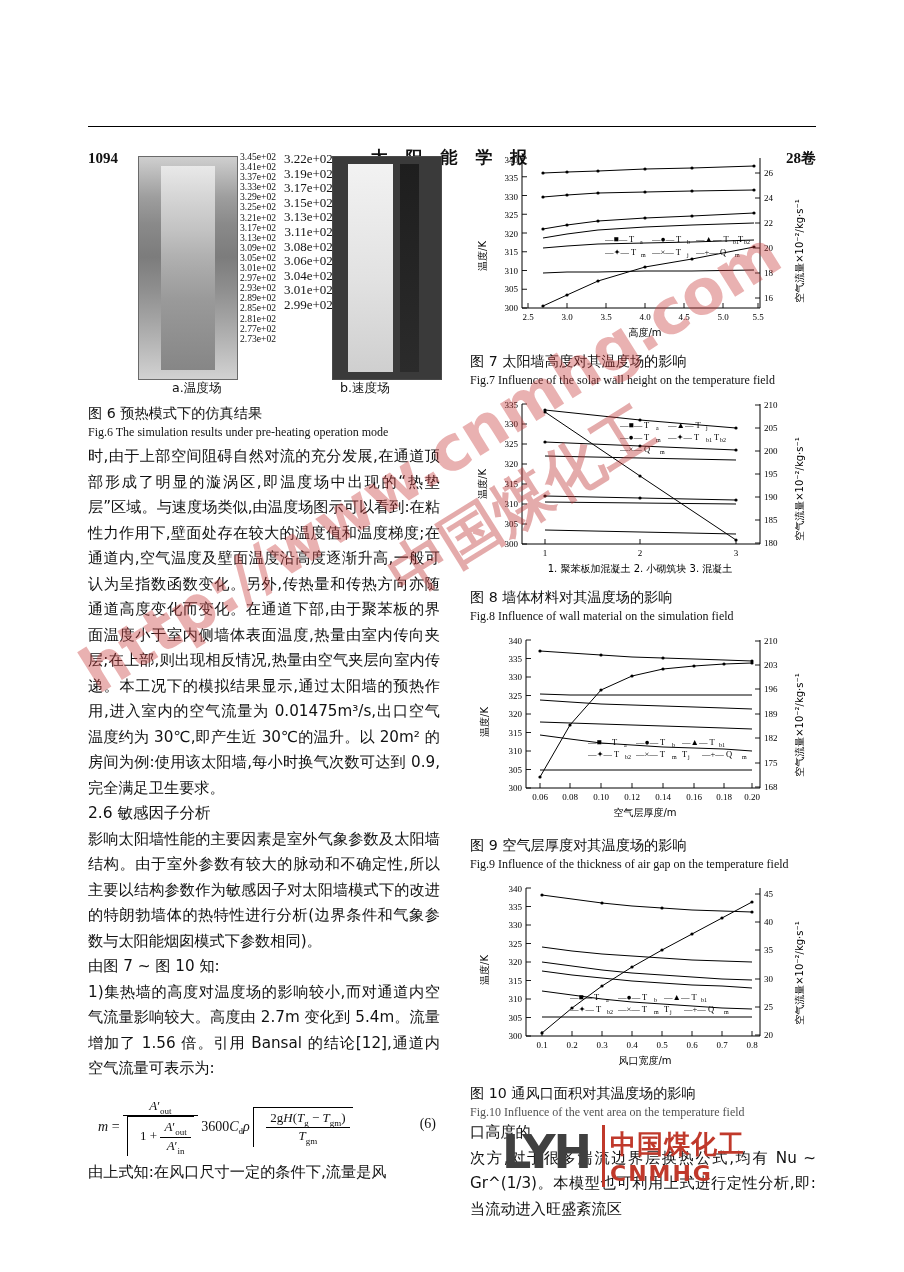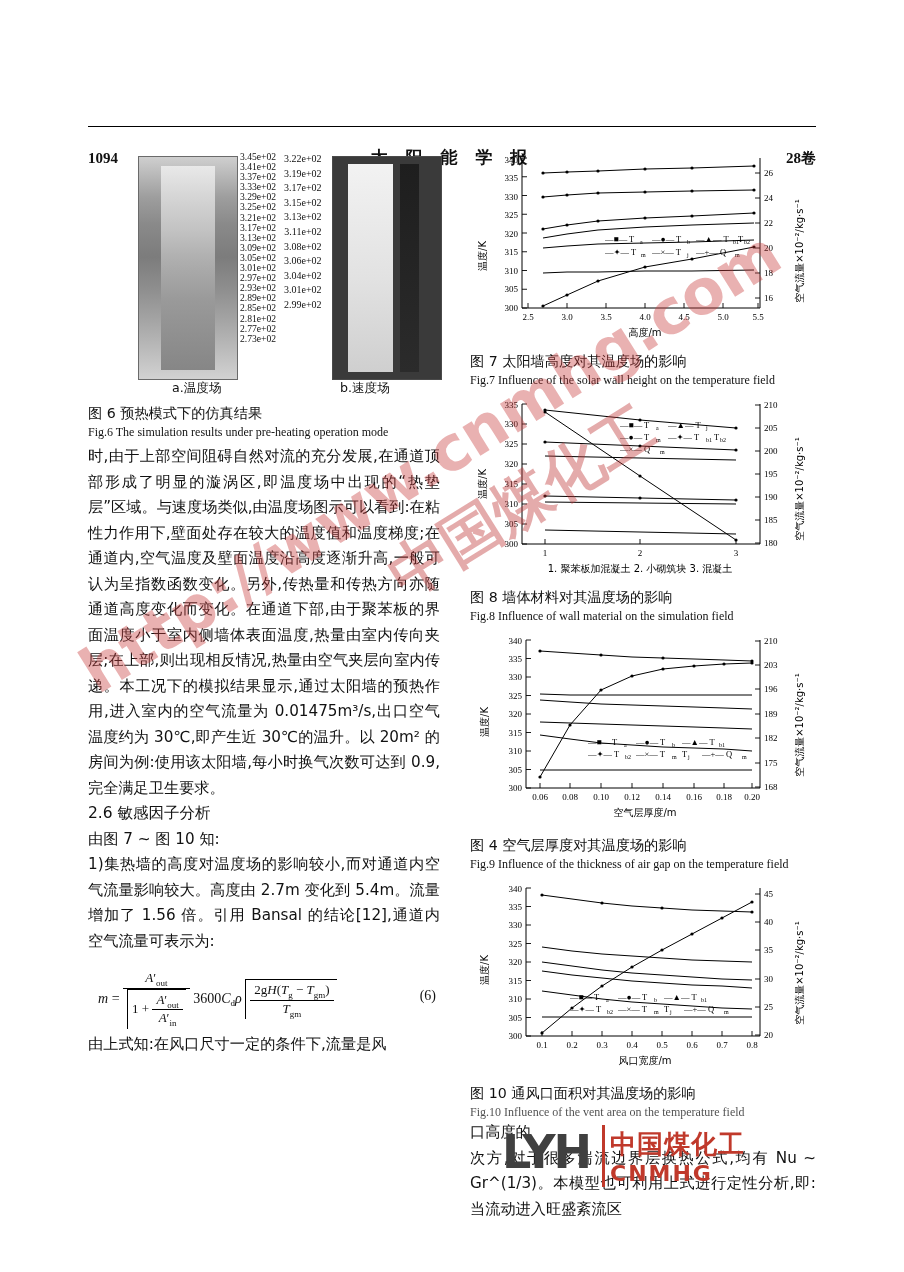--- a/index.html
+++ b/index.html
@@ -45,31 +45,31 @@
      border:1px solid #6a6a6a;}
   .img-a:after{content:"";position:absolute;left:22%;top:4%;width:56%;height:92%;
      background:linear-gradient(180deg,#efefef,#cfcfcf 30%,#9b9b9b 65%,#7a7a7a);opacity:.85;}
   .scale-a{position:absolute;left:152px;top:4px;font-family:"Liberation Serif",serif;font-size:9.6px;line-height:10.1px;text-align:left;}
   .img-b{position:absolute;left:244px;top:8px;width:108px;height:222px;
      background:#3a3a3a;border:1px solid #4a4a4a;}
   .img-b:after{content:"";position:absolute;left:14%;top:3%;width:42%;height:94%;
      background:linear-gradient(180deg,#f2f2f2,#e2e2e2 55%,#cfcfcf);}
   .img-b:before{content:"";position:absolute;left:62%;top:3%;width:18%;height:94%;
      background:linear-gradient(180deg,#1e1e1e,#2b2b2b);}
-  .scale-b{position:absolute;left:196px;top:4px;font-family:"Liberation Serif",serif;font-size:10px;line-height:14.6px;text-align:right;}
+  .scale-b{position:absolute;left:196px;top:4px;font-family:"Liberation Serif",serif;font-size:13px;line-height:14.6px;text-align:right;}
   .sublab{position:absolute;top:232px;font-size:12.6px;font-family:"DejaVu Sans",sans-serif;}
 
   
   .eq{margin-top:10px;margin-bottom:6px;position:relative;height:62px;font-family:"Liberation Serif",serif;}
   .eq .inner{position:absolute;left:10px;top:6px;font-size:14px;}
   .eq .num{position:absolute;right:4px;top:24px;font-size:14px;}
   .frac{display:inline-block;vertical-align:middle;text-align:center;}
   .frac .n{display:block;border-bottom:1px solid #000;padding:0 4px;font-size:13px;}
   .frac .d{display:block;padding:0 4px;font-size:13px;}
-  .sqrt{display:inline-block;vertical-align:middle;border-top:1px solid #000;border-left:1px solid #000;padding:2px 3px 1px 4px;}
+  .sqrt{display:inline-block;vertical-align:middle;border-top:1px solid #000;border-left:1px solid #000;padding:2px 3px 1px 12px;}
   sub{font-size:9px;}
   .ital{font-style:italic;}
 
   
   .chartbox{width:346px;margin-top:6px;}
   svg{display:block;}
   .axisline{stroke:#000;stroke-width:1;}
   .tickl{stroke:#000;stroke-width:.9;}
   .tlab{font-family:"Liberation Serif",serif;font-size:9px;fill:#000;}
   .alab{font-family:"DejaVu Sans",sans-serif;font-size:10px;fill:#000;}
@@ -149,20 +149,21 @@
       <div class="sublab" style="left:84px">a.温度场</div>
       <div class="sublab" style="left:252px">b.速度场</div>
     </div>
 
     <div class="cap-cn">图 6   预热模式下的仿真结果</div>
     <div class="cap-en">Fig.6   The simulation results under pre-heating operation mode</div>
 
     <div class="bodytext" style="margin-top:4px">
       <p>时,由于上部空间阻碍自然对流的充分发展,在通道顶部形成了明显的漩涡区,即温度场中出现的“热垫层”区域。与速度场类似,由温度场图示可以看到:在粘性力作用下,壁面处存在较大的温度值和温度梯度;在通道内,空气温度及壁面温度沿高度逐渐升高,一般可认为呈指数函数变化。另外,传热量和传热方向亦随通道高度变化而变化。在通道下部,由于聚苯板的界面温度小于室内侧墙体表面温度,热量由室内传向夹层;在上部,则出现相反情况,热量由空气夹层向室内传递。本工况下的模拟结果显示,通过太阳墙的预热作用,进入室内的空气流量为 0.01475m³/s,出口空气温度约为 30℃,即产生近 30℃的温升。以 20m² 的房间为例:使用该太阳墙,每小时换气次数可达到 0.9,完全满足卫生要求。</p>
       <p class="sec-h">2.6   敏感因子分析</p>
+      <p class="indent">影响太阳墙性能的主要因素是室外气象参数及太阳墙结构。由于室外参数有较大的脉动和不确定性,所以主要以结构参数作为敏感因子对太阳墙模式下的改进的特朗勃墙体的热特性进行分析(边界条件和气象参数与太阳能烟囱模式下参数相同)。</p>
       <p class="indent">由图 7 ~ 图 10 知:</p>
       <p class="indent">1)集热墙的高度对温度场的影响较小,而对通道内空气流量影响较大。高度由 2.7m 变化到 5.4m。流量增加了 1.56 倍。引用 Bansal 的结论[12],通道内空气流量可表示为:</p>
     </div>
 
     <div class="eq">
       <div class="inner">
         <span class="ital">m</span> =
         <span class="frac">
           <span class="n"><span class="ital">A</span>′<sub>out</sub></span>
           <span class="d"><span class="sqrt">1 + <span class="frac">
@@ -510,21 +511,21 @@
           <text x="212" y="127">T</text>
             <text x="218" y="129" font-size="6">j</text>
           <text x="232" y="127">—+— Q</text>
             <text x="272" y="129" font-size="6">m</text>
         </g>
         <text class="alab" x="175" y="186" text-anchor="middle">空气层厚度/m</text>
         <text class="alab" x="18" y="92" transform="rotate(-90,18,92)" text-anchor="middle">温度/K</text>
         <text class="alab" x="333" y="95" transform="rotate(-90,333,95)" text-anchor="middle">空气流量×10⁻²/kg·s⁻¹</text>
       </svg>
     </div>
-    <div class="cap-cn">图 4   空气层厚度对其温度场的影响</div>
+    <div class="cap-cn">图 9   空气层厚度对其温度场的影响</div>
     <div class="cap-en">Fig.9   Influence of the thickness of air gap on the temperature field</div>
 
     <div class="chartbox">
       <svg width="346" height="200" viewBox="0 0 346 200">
         <line class="axisline" x1="56" y1="10" x2="56" y2="158"></line>
         <line class="axisline" x1="56" y1="158" x2="290" y2="158"></line>
         <line class="axisline" x1="290" y1="10" x2="290" y2="158"></line>
         <g class="tlab">
           <text x="52" y="161" text-anchor="end">300</text>
           <text x="52" y="143" text-anchor="end">305</text>

